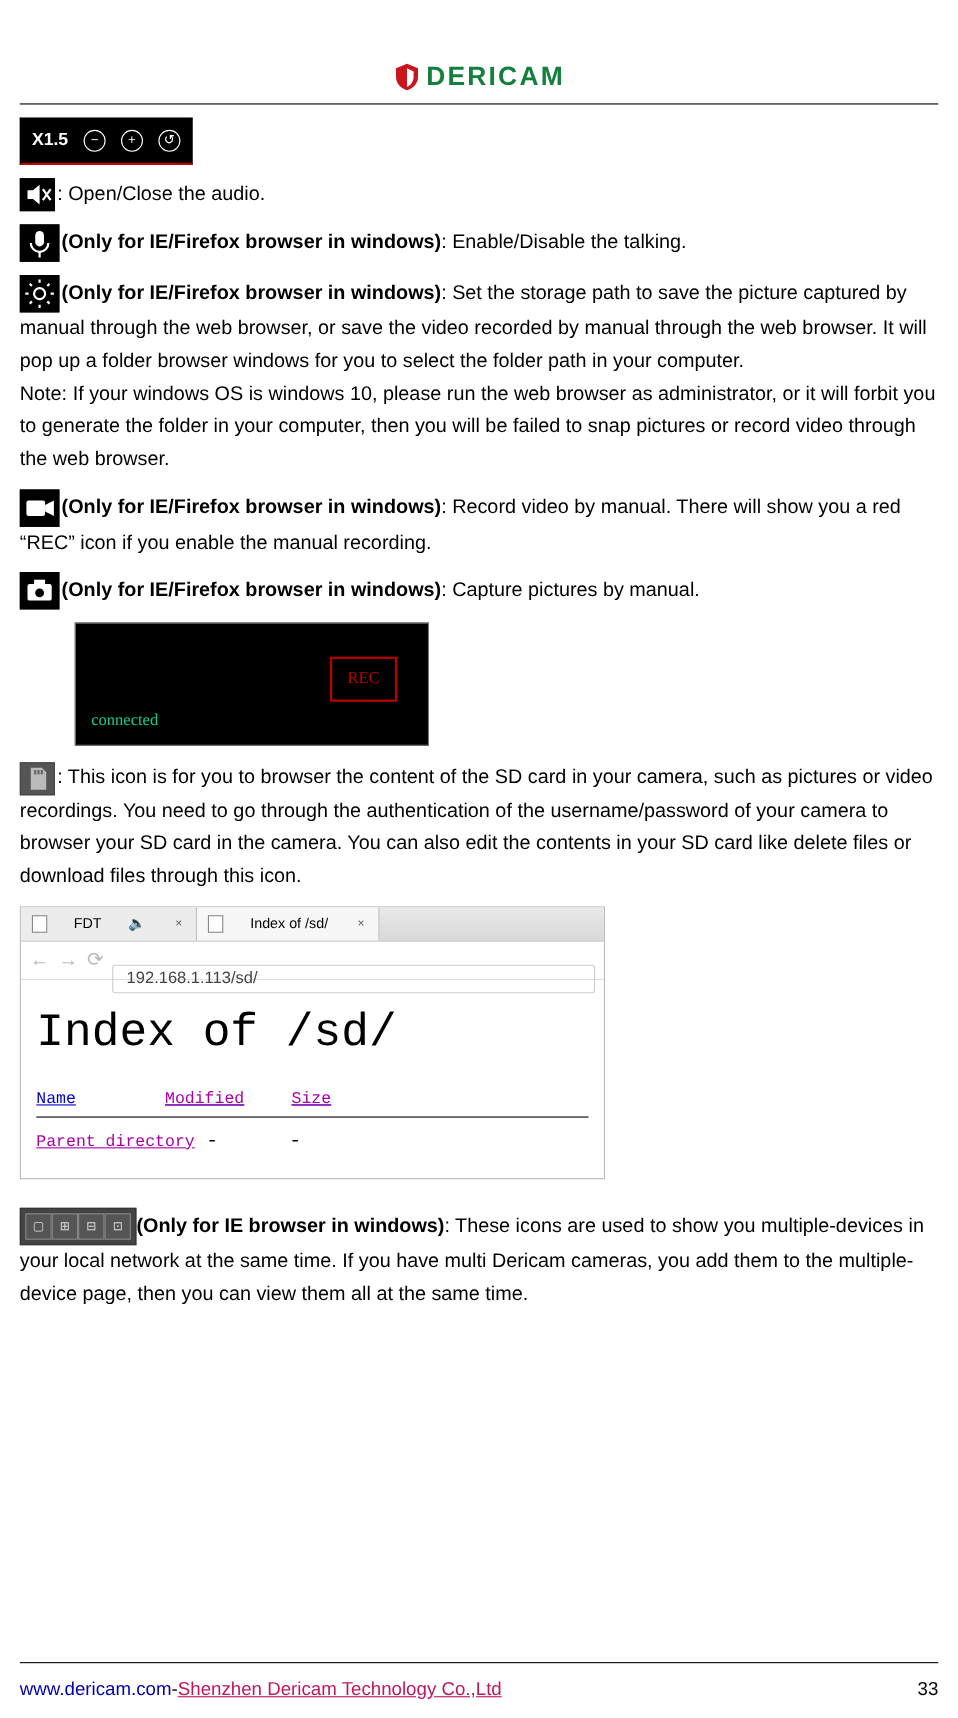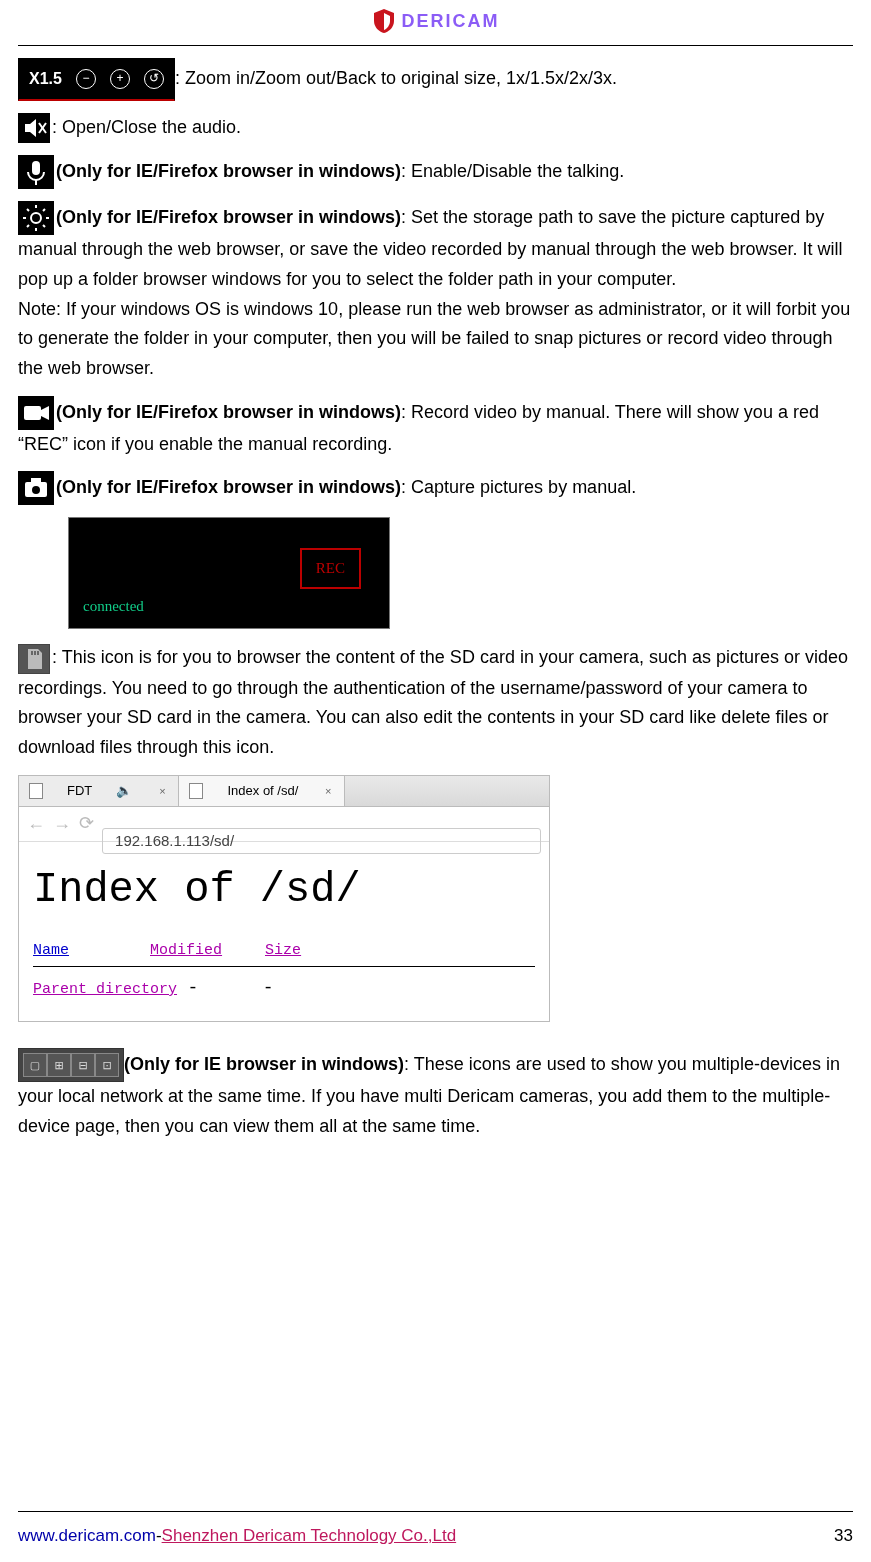--- a/index.html
+++ b/index.html
@@ -17,23 +17,24 @@
     position: relative;
   }
   .header {
     text-align: center;
     padding: 8px 0 6px;
   }
   .logo {
     display: inline-flex;
     align-items: center;
     font-weight: bold;
-    font-size: 18px;
+    font-size: 24px;
     letter-spacing: 2px;
-    color: #8b5cf6;
+    color: #15803d;
+    margin-top: 48px;
   }
   .logo svg { margin-right: 6px; }
   .hr-top, .hr-bottom {
     border: none;
     border-top: 1.5px solid #000;
     margin: 0 0 10px;
   }
   .hr-bottom { margin: 8px 0 6px; }
   .content {
     line-height: 1.65;
@@ -167,21 +168,21 @@
   <hr class="hr-top">
 
   <div class="content">
 
     <div class="row">
       <span class="zoombar">
         <span class="x">X1.5</span>
         <span class="circ">−</span>
         <span class="circ">+</span>
         <span class="circ">↺</span>
-      </span><span>: Zoom in/Zoom out/Back to original size, 1x/1.5x/2x/3x.</span>
+      </span>
     </div>
 
     <div class="row">
       <span class="icon small">
         <svg width="30" height="28" viewBox="0 0 30 28">
             <path d="M6 10h5l6-5v18l-6-5H6z" fill="#fff"></path>
             <line x1="20" y1="9" x2="27" y2="19" stroke="#fff" stroke-width="2"></line>
             <line x1="27" y1="9" x2="20" y2="19" stroke="#fff" stroke-width="2"></line>
           </svg>
       </span><span>: Open/Close the audio.</span>

